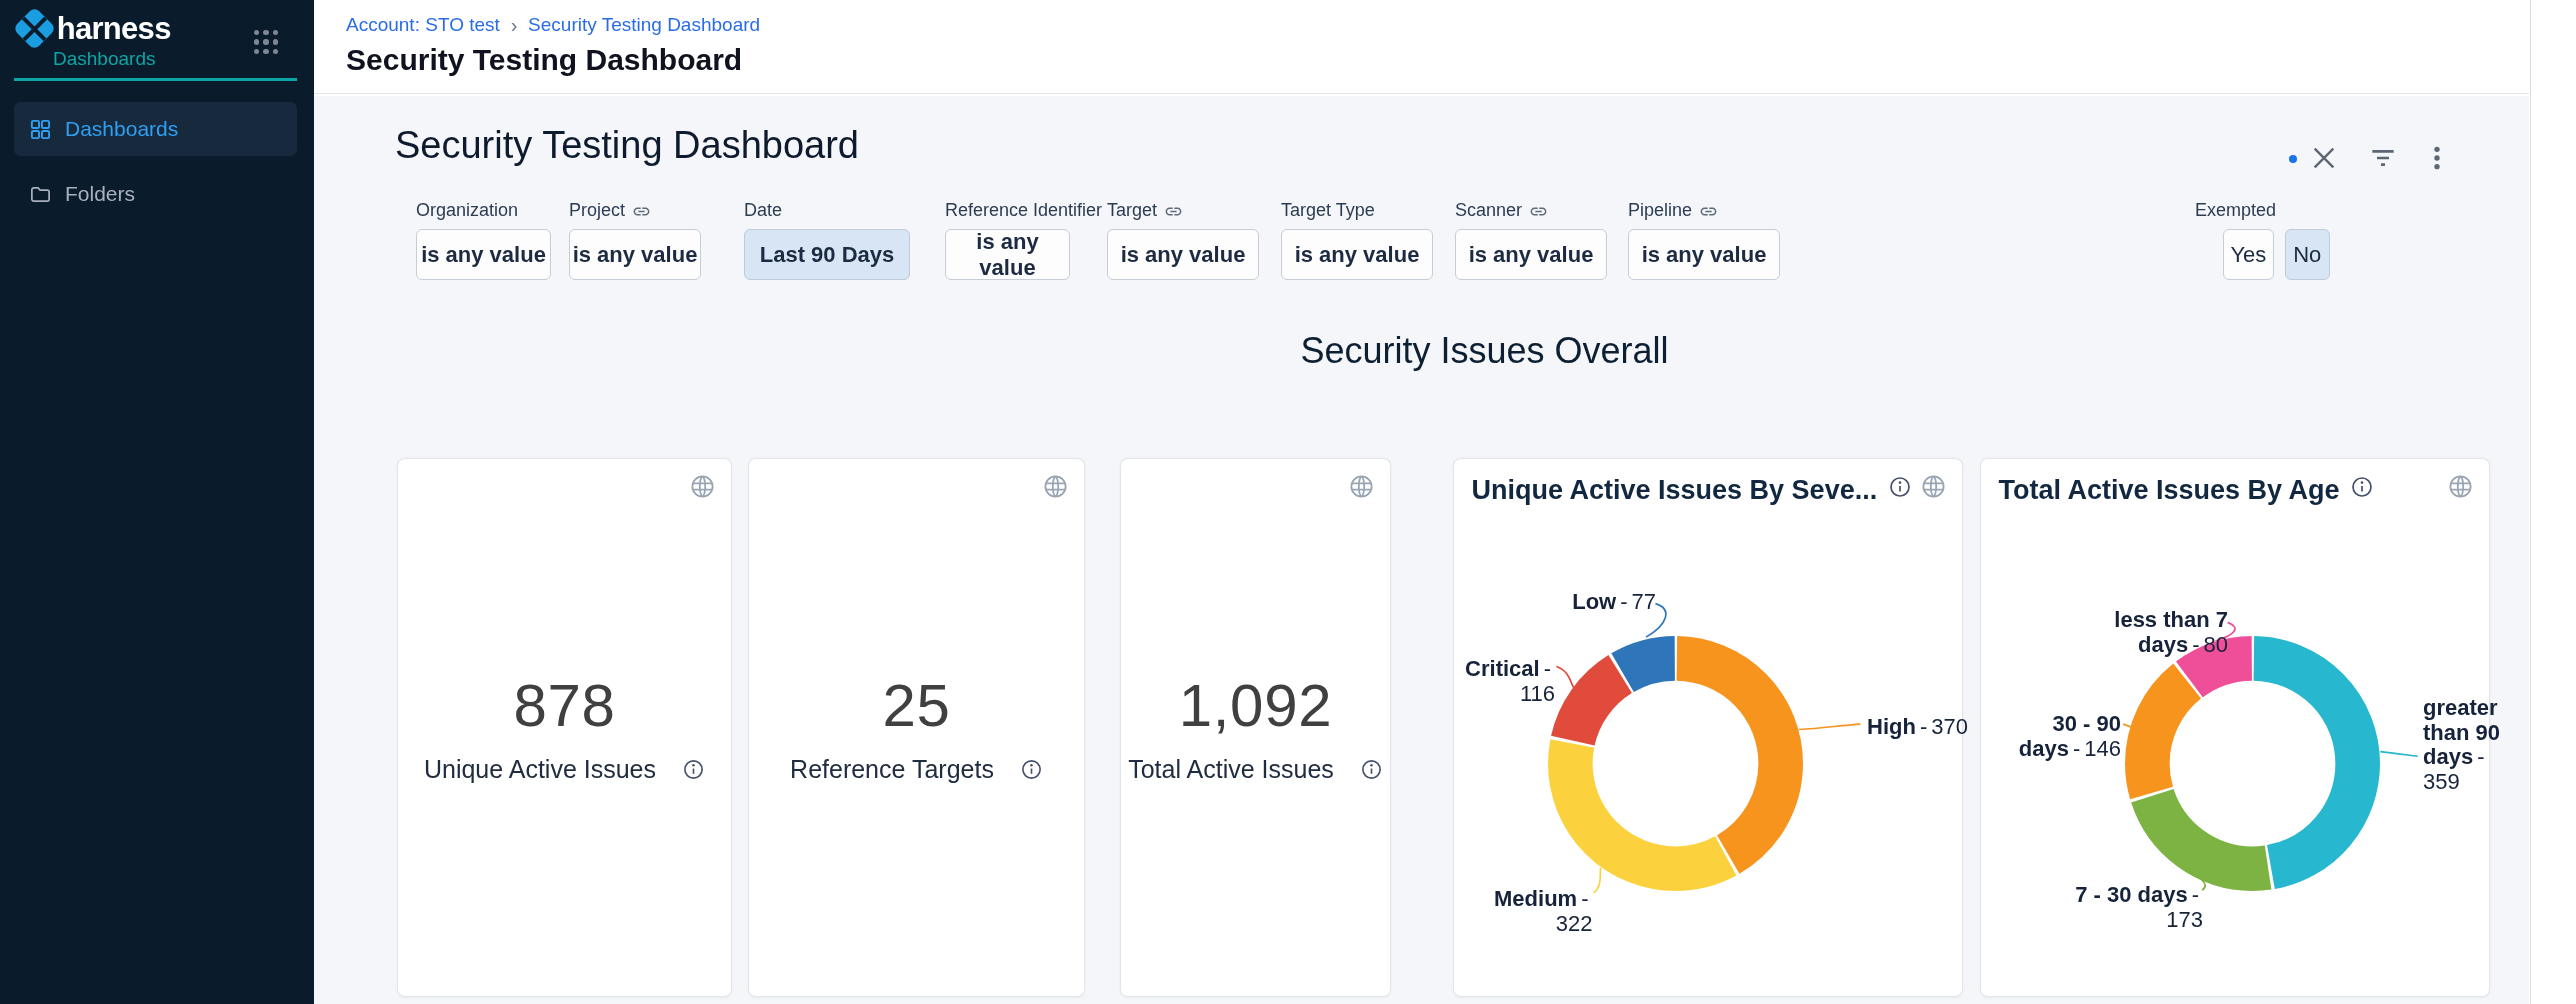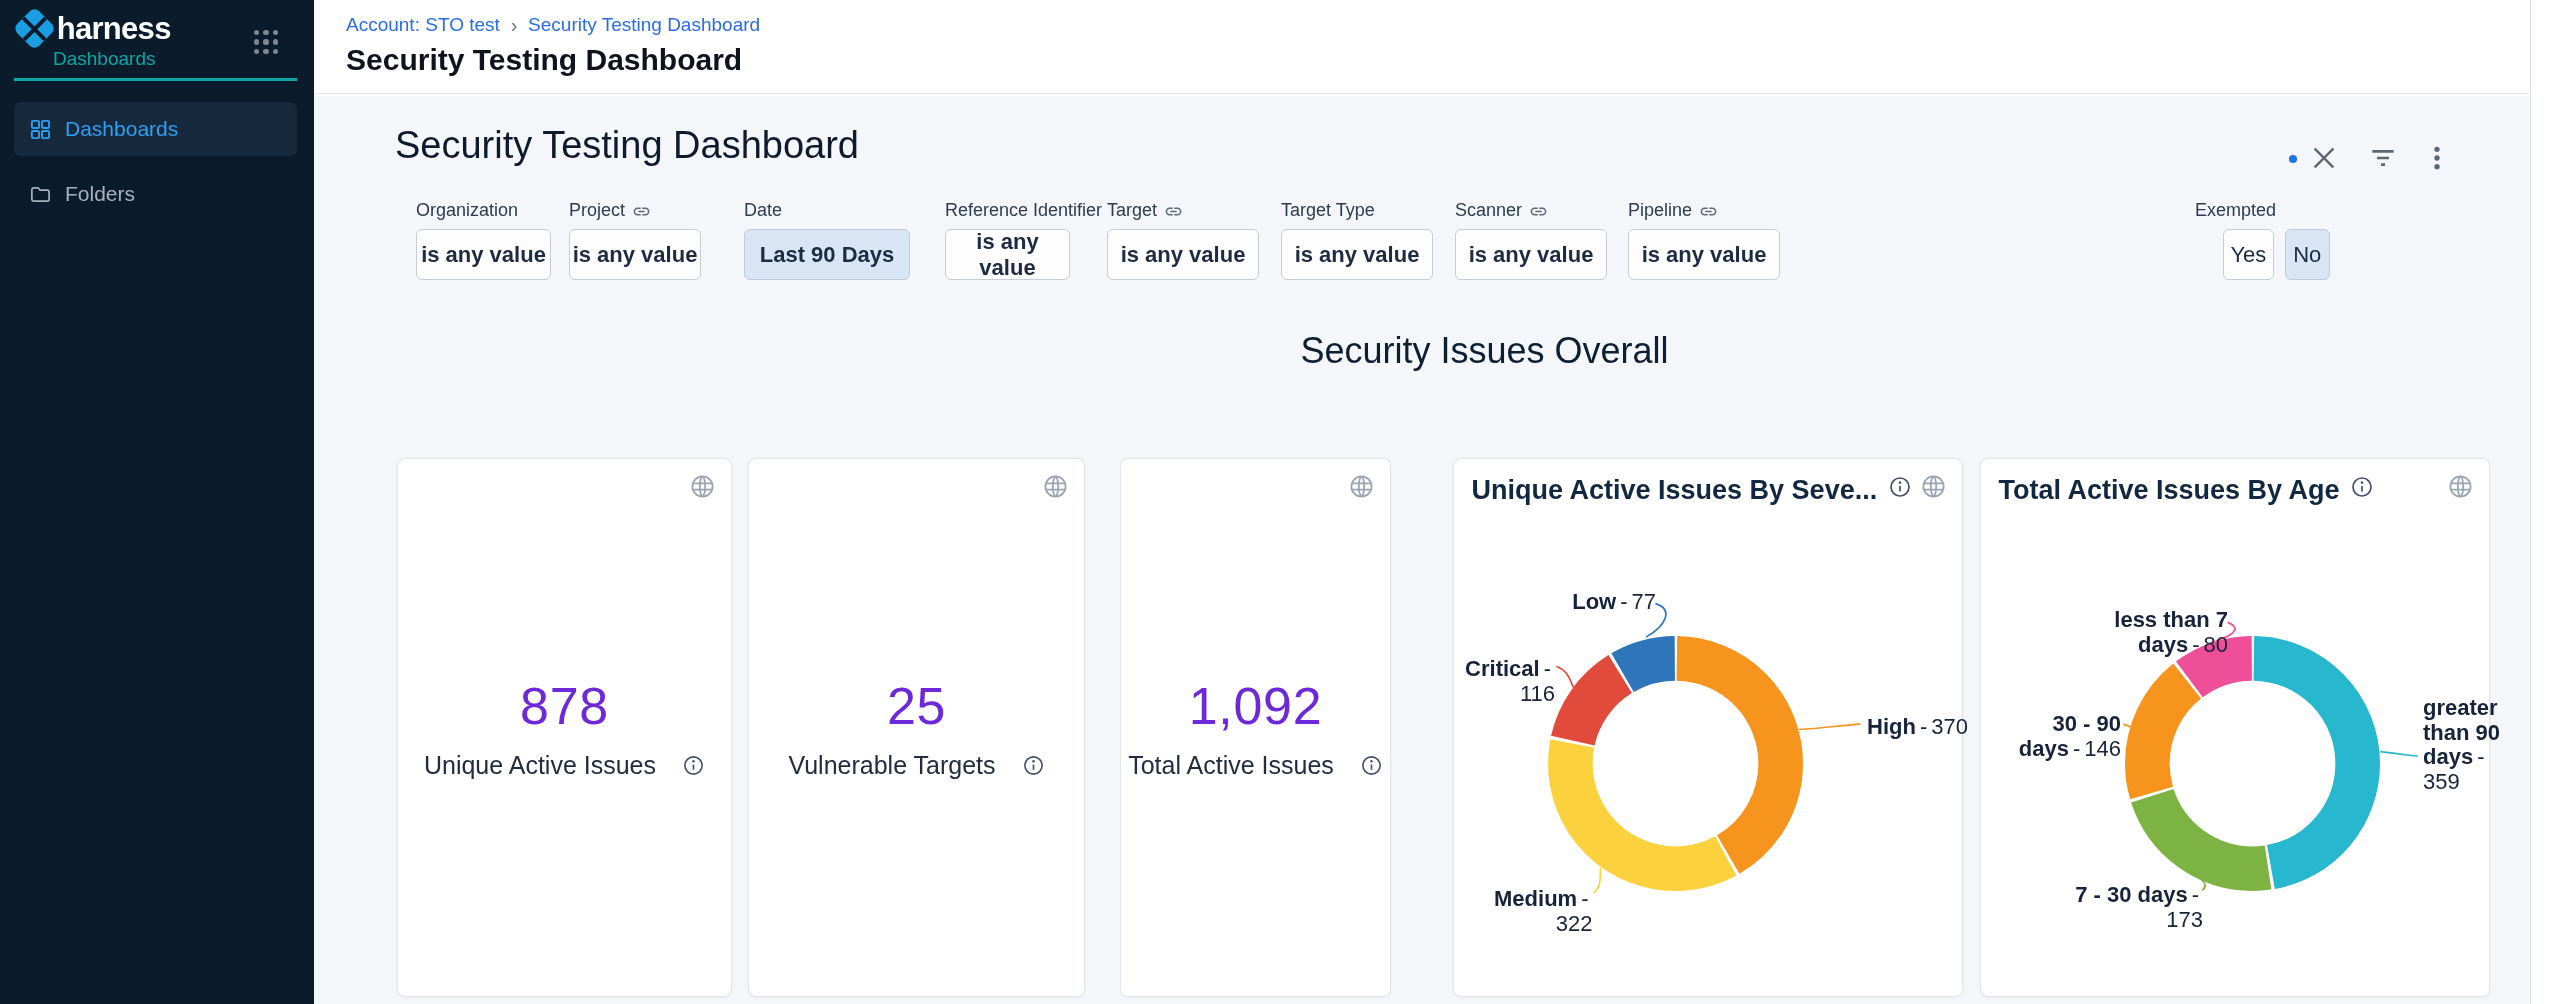--- a/index.html
+++ b/index.html
@@ -48,21 +48,21 @@
   .tbtn { height:51px; border:1.3px solid #c7cdd6; border-radius:6px; background:#fdfdfe; font-family:"Liberation Sans", sans-serif;
           font-size:22px; color:#1d2b42; display:flex; align-items:center; justify-content:center; cursor:pointer; }
   .tbtn.sel { background:var(--highlight_bg); border-color:#bfcbd9; }
 
   .section-heading { position:absolute; left:0; top:234px; width:2253px; text-align:center; font-size:36px; font-weight:400; color:#0d1f33;margin-left:44px; }
 
   .card { position:absolute; top:362px; height:539px; background:#fff; border:1.3px solid #e2e5ea; border-radius:8px; box-shadow:0 0.7px 2.7px rgba(20,30,50,.05); }
   .globe { position:absolute; right:15px; top:13.5px; width:27px; height:27px; color:#9aa5b3; }
 
   .metric-body { position:absolute; inset:0; display:flex; flex-direction:column; align-items:center; justify-content:center; gap:15px; }
-  .metric-value { font-size:52px; color:#6d28d9; letter-spacing:0.7px;text-align:right; }
+  .metric-value { font-size:60px; color:#404040; letter-spacing:0.7px;text-align:right; }
   .metric-label { font-size:25px; color:#202c3f; display:flex; align-items:center; gap:26px; }
 
   .chart-title-row { position:absolute; left:17.5px; top:16px; display:flex; align-items:flex-start; gap:10.8px; max-width:417px; }
   .chart-title { font-size:27px; font-weight:700; color:#122840; white-space:nowrap; }
   .info-icon { width:24px; height:24px; color:#44506b; flex:none; cursor:pointer; }
   .metric-label .info-icon { width:23px; height:23px; }
 
   .donut { position:absolute; width:255px; height:255px; }
   .leaders { position:absolute; inset:0; width:100%; height:100%; pointer-events:none; }
   .leaders path { fill:none; stroke-width:2.5px; }
@@ -248,21 +248,21 @@
   <div class="card" style="left:434px;width:337px">
     <svg class="globe" viewBox="0 0 24 24">
         <g fill="none" stroke="currentColor" stroke-width="1.6">
           <circle cx="12" cy="12" r="9"></circle>
           <path d="M12 3c3.2 2.6 3.2 15.4 0 18M12 3c-3.2 2.6-3.2 15.4 0 18M3.5 9.2h17M3.5 14.8h17"></path>
         </g>
       </svg>
     <div class="metric-body">
       <div class="metric-value">25</div>
       <div class="metric-label">
-          <span>Vulnerable Targets</span>
+          <span>Reference Targets</span>
         <svg class="info-icon" viewBox="0 0 24 24">
             <g fill="none" stroke="currentColor" stroke-width="1.7">
               <circle cx="12" cy="12" r="9"></circle>
               <path d="M12 11v5.5"></path>
             </g>
             <circle cx="12" cy="7.6" r="1.3" fill="currentColor"></circle>
           </svg>
       </div>
     </div>
   </div>

